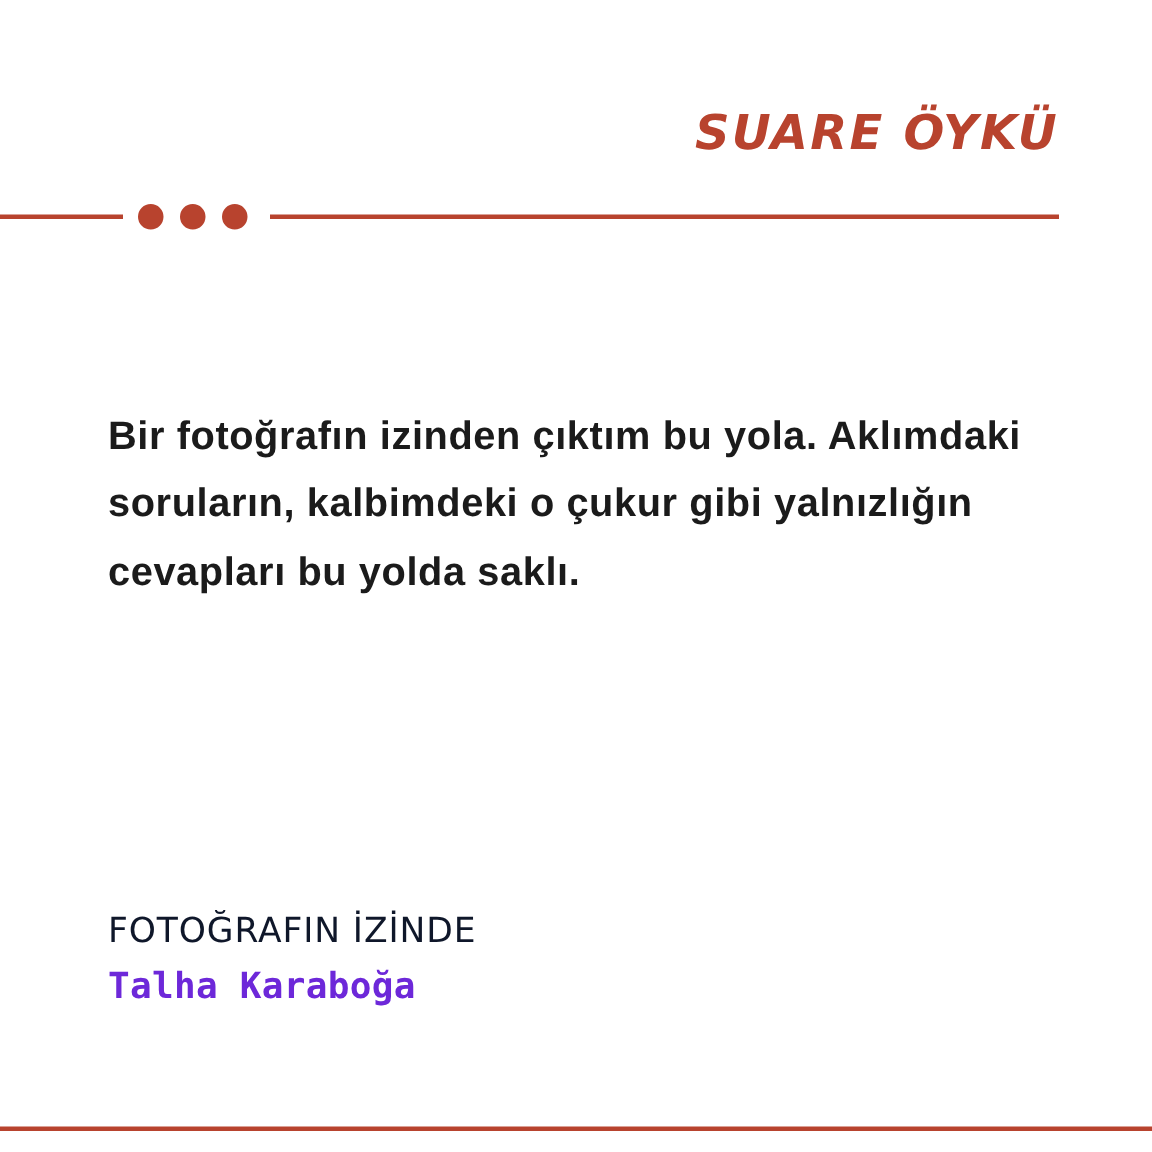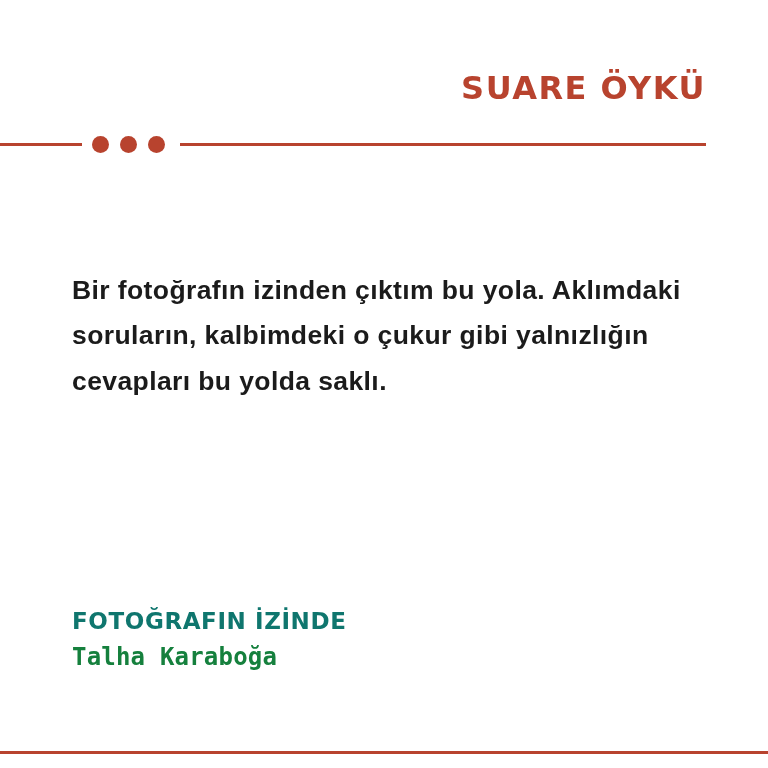--- a/index.html
+++ b/index.html
@@ -28,20 +28,21 @@
     position: absolute;
     top: 72px;
     right: 62px;
     font-family: "DejaVu Sans", sans-serif;
     font-weight: bold;
     font-size: 32px;
     letter-spacing: 1.5px;
     color: #b8432e;
     text-transform: uppercase;
     line-height: 1;
+    font-style: italic;
   }
 
   .rule-row {
     position: absolute;
     top: 131px;
     left: 0;
     width: 768px;
     height: 26px;
   }
 
@@ -93,32 +94,32 @@
   }
 
   .credit {
     position: absolute;
     left: 72px;
     top: 608px;
     width: 624px;
   }
   .credit-title {
     font-family: "DejaVu Sans", sans-serif;
-    font-weight: bold;
+    font-weight: normal;
     font-size: 23px;
     letter-spacing: 0.6px;
-    color: #0f766e;
+    color: #0f172a;
     margin-bottom: 9px;
   }
   .credit-author {
     font-family: "DejaVu Sans Mono", monospace;
     font-weight: bold;
     font-size: 24px;
     letter-spacing: 0.2px;
-    color: #15803d;
+    color: #6d28d9;
   }
 
   
   .footer-rule {
     position: absolute;
     left: 0;
     bottom: 14px;
     width: 768px;
     height: 3px;
     background: #b8432e;

